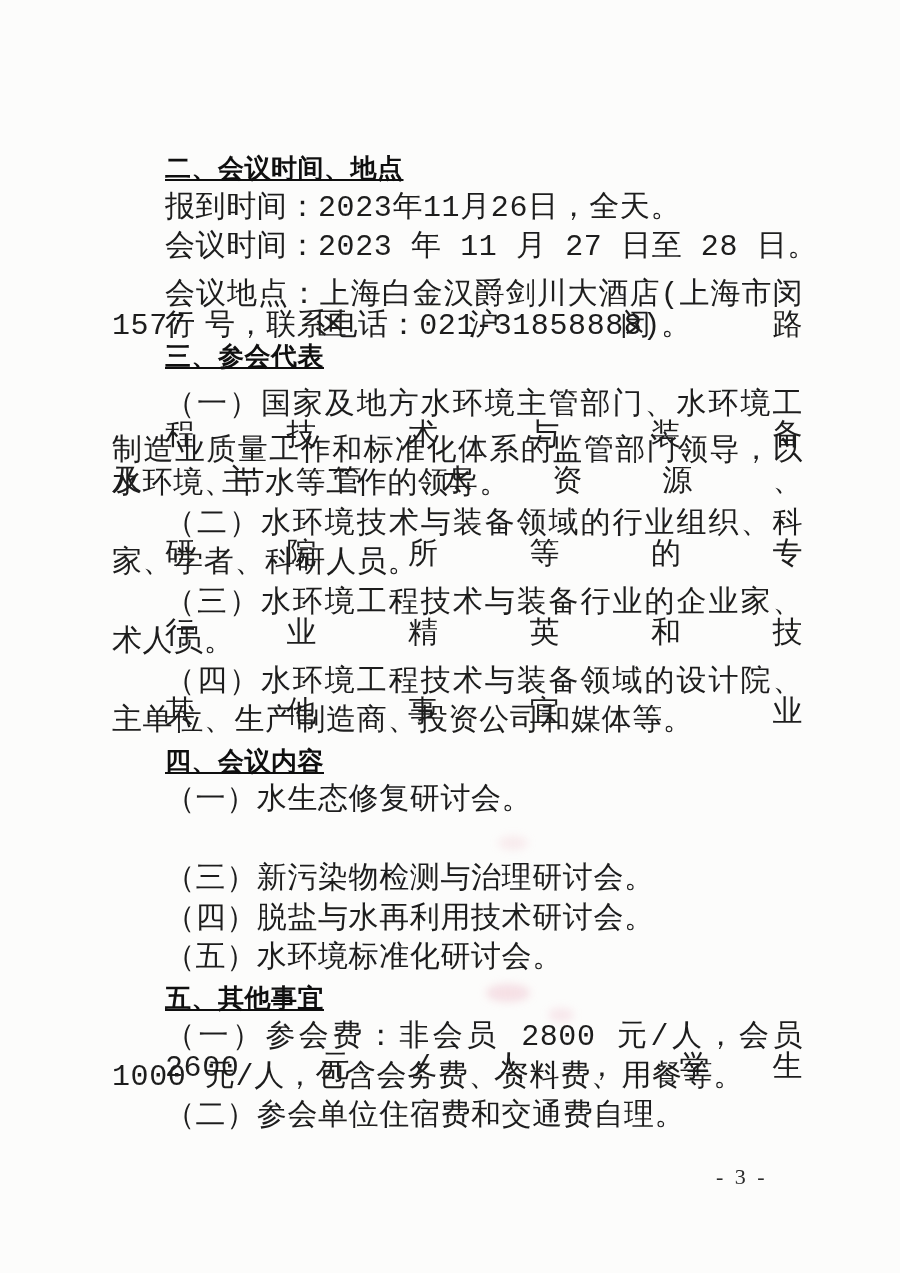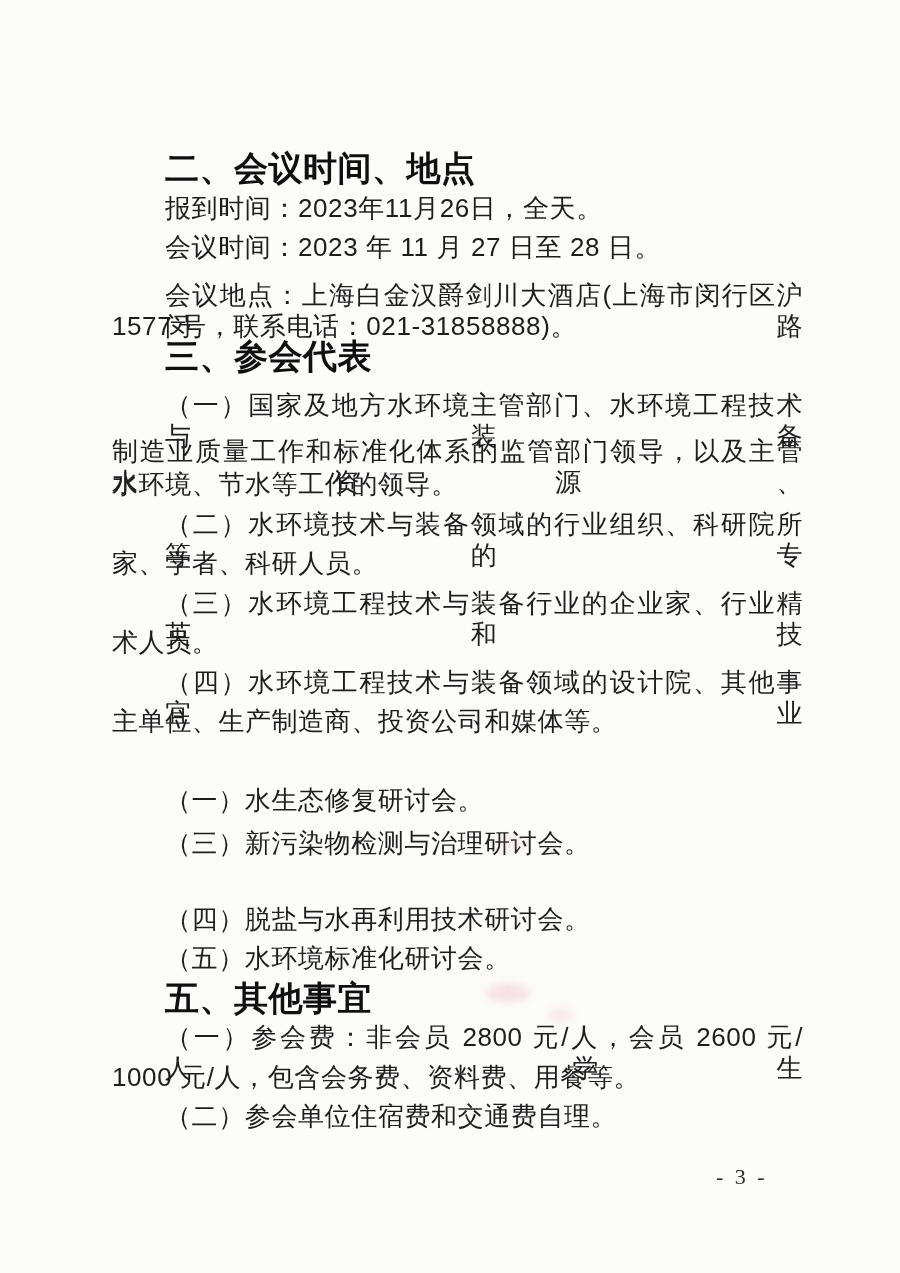--- a/index.html
+++ b/index.html
@@ -11,38 +11,39 @@
     overflow:hidden;
     font-family:"Liberation Serif","DejaVu Serif",serif;
   }
   .content{position:absolute;inset:0;}
   .line{
     position:absolute;
     left:112px;
     width:691px;
     box-sizing:border-box;
     color:#1d1d1d;
-    font-family:Liberation Sans, sans-serif;
-    font-size:26px;
+    font-family:Liberation Mono, monospace;
+    font-size:30px;
     line-height:31px;
     letter-spacing:0.6px;
     white-space:nowrap;
   }
   .line.indent{padding-left:53px;}
   .line.just{
     white-space:normal;
     text-align:justify;
     text-align-last:justify;
   }
   .line.heading{
     font-family:"Liberation Sans","DejaVu Sans",sans-serif;
     font-weight:700;
-    font-size:34px;
+    font-size:26px;
     color:#0f0f0f;
     letter-spacing:0.5px;
+    text-decoration:underline;
   }
   .pageno{
     position:absolute;
     top:1164px;
     left:716px;
     font-family:"Liberation Serif","DejaVu Serif",serif;
     font-size:22px;
     letter-spacing:3px;
     color:#2b2b2b;
   }
@@ -69,22 +70,23 @@
       <div class="line heading indent" style="top: 341px;">三、参会代表</div>
       <div class="line body indent just" style="top: 390px;">（一）国家及地方水环境主管部门、水环境工程技术与装备</div>
       <div class="line body just" style="top: 436px;">制造业质量工作和标准化体系的监管部门领导，以及主管水资源、</div>
       <div class="line body" style="top: 469px;">水环境、节水等工作的领导。</div>
       <div class="line body indent just" style="top: 509px;">（二）水环境技术与装备领域的行业组织、科研院所等的专</div>
       <div class="line body" style="top: 548px;">家、学者、科研人员。</div>
       <div class="line body indent just" style="top: 588px;">（三）水环境工程技术与装备行业的企业家、行业精英和技</div>
       <div class="line body" style="top: 627px;">术人员。</div>
       <div class="line body indent just" style="top: 667px;">（四）水环境工程技术与装备领域的设计院、其他事宜、业</div>
       <div class="line body" style="top: 706px;">主单位、生产制造商、投资公司和媒体等。</div>
+      <div class="line heading indent" style="top: 746px;">四、会议内容</div>
       <div class="line body indent" style="top: 785px;">（一）水生态修复研讨会。</div>
-      <div class="line body indent" style="top: 828px;">（三）新污染物检测与治理研讨会。</div>
+      <div class="line body indent" style="top: 864px;">（三）新污染物检测与治理研讨会。</div>
       <div class="line body indent" style="top: 904px;">（四）脱盐与水再利用技术研讨会。</div>
       <div class="line body indent" style="top: 943px;">（五）水环境标准化研讨会。</div>
       <div class="line heading indent" style="top: 983px;">五、其他事宜</div>
       <div class="line body indent just" style="top: 1022px;">（一）参会费：非会员 2800 元/人，会员 2600 元/人，学生</div>
       <div class="line body" style="top: 1062px;">1000 元/人，包含会务费、资料费、用餐等。</div>
       <div class="line body indent" style="top: 1101px;">（二）参会单位住宿费和交通费自理。</div>
     </div>
   <div class="smudge s1"></div>
   <div class="smudge s2"></div>
   <div class="smudge s3"></div>

